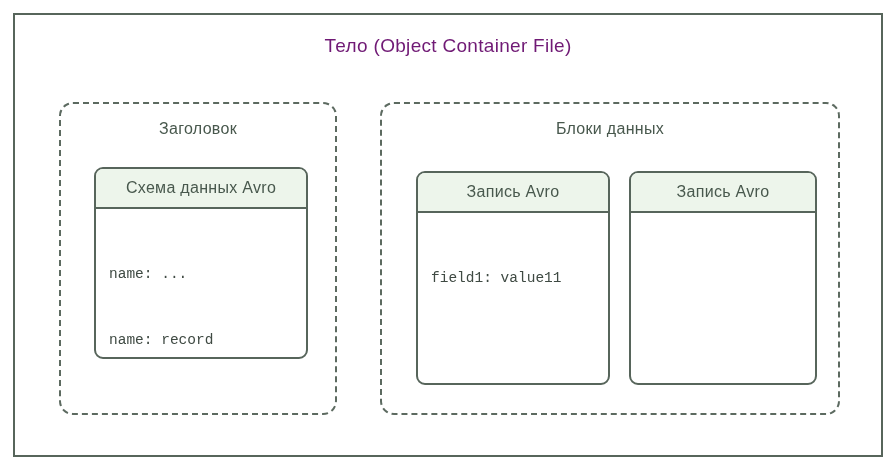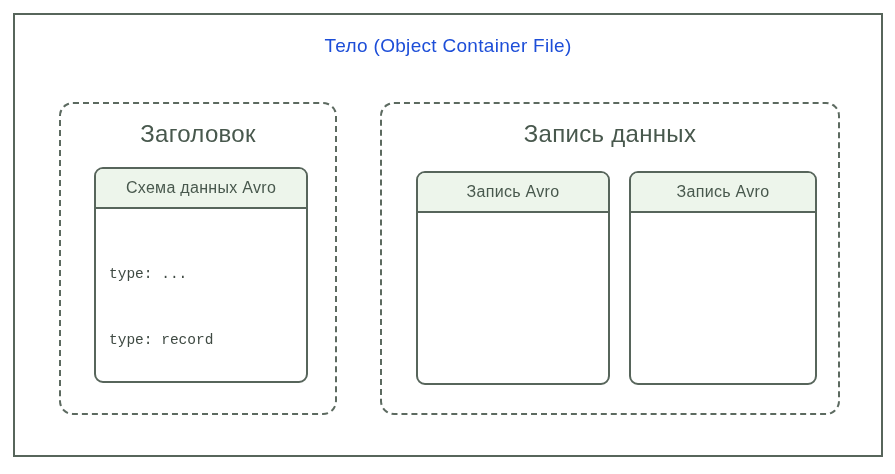--- a/index.html
+++ b/index.html
@@ -26,21 +26,21 @@
     background: #ffffff;
   }
   .outer-title {
     position: absolute;
     top: 20px;
     left: 0;
     width: 100%;
     text-align: center;
     font-size: 19px;
     letter-spacing: 0.3px;
-    color: #1d4ed8;
+    color: #701a75;
   }
   .dashed-group {
     position: absolute;
     box-sizing: border-box;
     border: 2px dashed #5c6a60;
     border-radius: 14px;
     background: #ffffff;
   }
   .group-header-area {
     left: 44px;
@@ -51,21 +51,21 @@
   .group-datablocks-area {
     left: 365px;
     top: 87px;
     width: 460px;
     height: 313px;
   }
   .group-label {
     display: block;
     margin-top: 16px;
     text-align: center;
-    font-size: 24px;
+    font-size: 16px;
     letter-spacing: 0.3px;
     color: #48584d;
   }
   .card {
     position: absolute;
     box-sizing: border-box;
     border: 2px solid #57655b;
     border-radius: 9px;
     background: #ffffff;
     overflow: hidden;
@@ -87,21 +87,21 @@
     font-family: "Liberation Mono", monospace;
     font-size: 14.5px;
     line-height: 22px;
     color: #3f4a43;
     white-space: pre;
   }
   .schema-card {
     left: 33px;
     top: 63px;
     width: 214px;
-    height: 216px;
+    height: 192px;
   }
   .record-card-1 {
     left: 34px;
     top: 67px;
     width: 194px;
     height: 214px;
   }
   .record-card-2 {
     left: 247px;
     top: 67px;
@@ -117,36 +117,37 @@
   <div class="outer-box">
 
     <div class="outer-title">Тело (Object Container File)</div>
 
     <div class="dashed-group group-header-area">
       <span class="group-label">Заголовок</span>
 
       <div class="card schema-card">
         <div class="card-header">Схема данных Avro</div>
         <div class="card-body">
-          <div>type: ...</div>
-          <div>type: record</div>
+          <div>name: ...</div>
+          <div>name: record</div>
           
           
           
           
         </div>
       </div>
     </div>
 
     <div class="dashed-group group-datablocks-area">
-      <span class="group-label">Запись данных</span>
+      <span class="group-label">Блоки данных</span>
 
       <div class="card record-card-1">
         <div class="card-header">Запись Avro</div>
         <div class="card-body">
+          <div>field1: value11</div>
           
           
         </div>
       </div>
 
       <div class="card record-card-2">
         <div class="card-header">Запись Avro</div>
         <div class="card-body">
           
           

